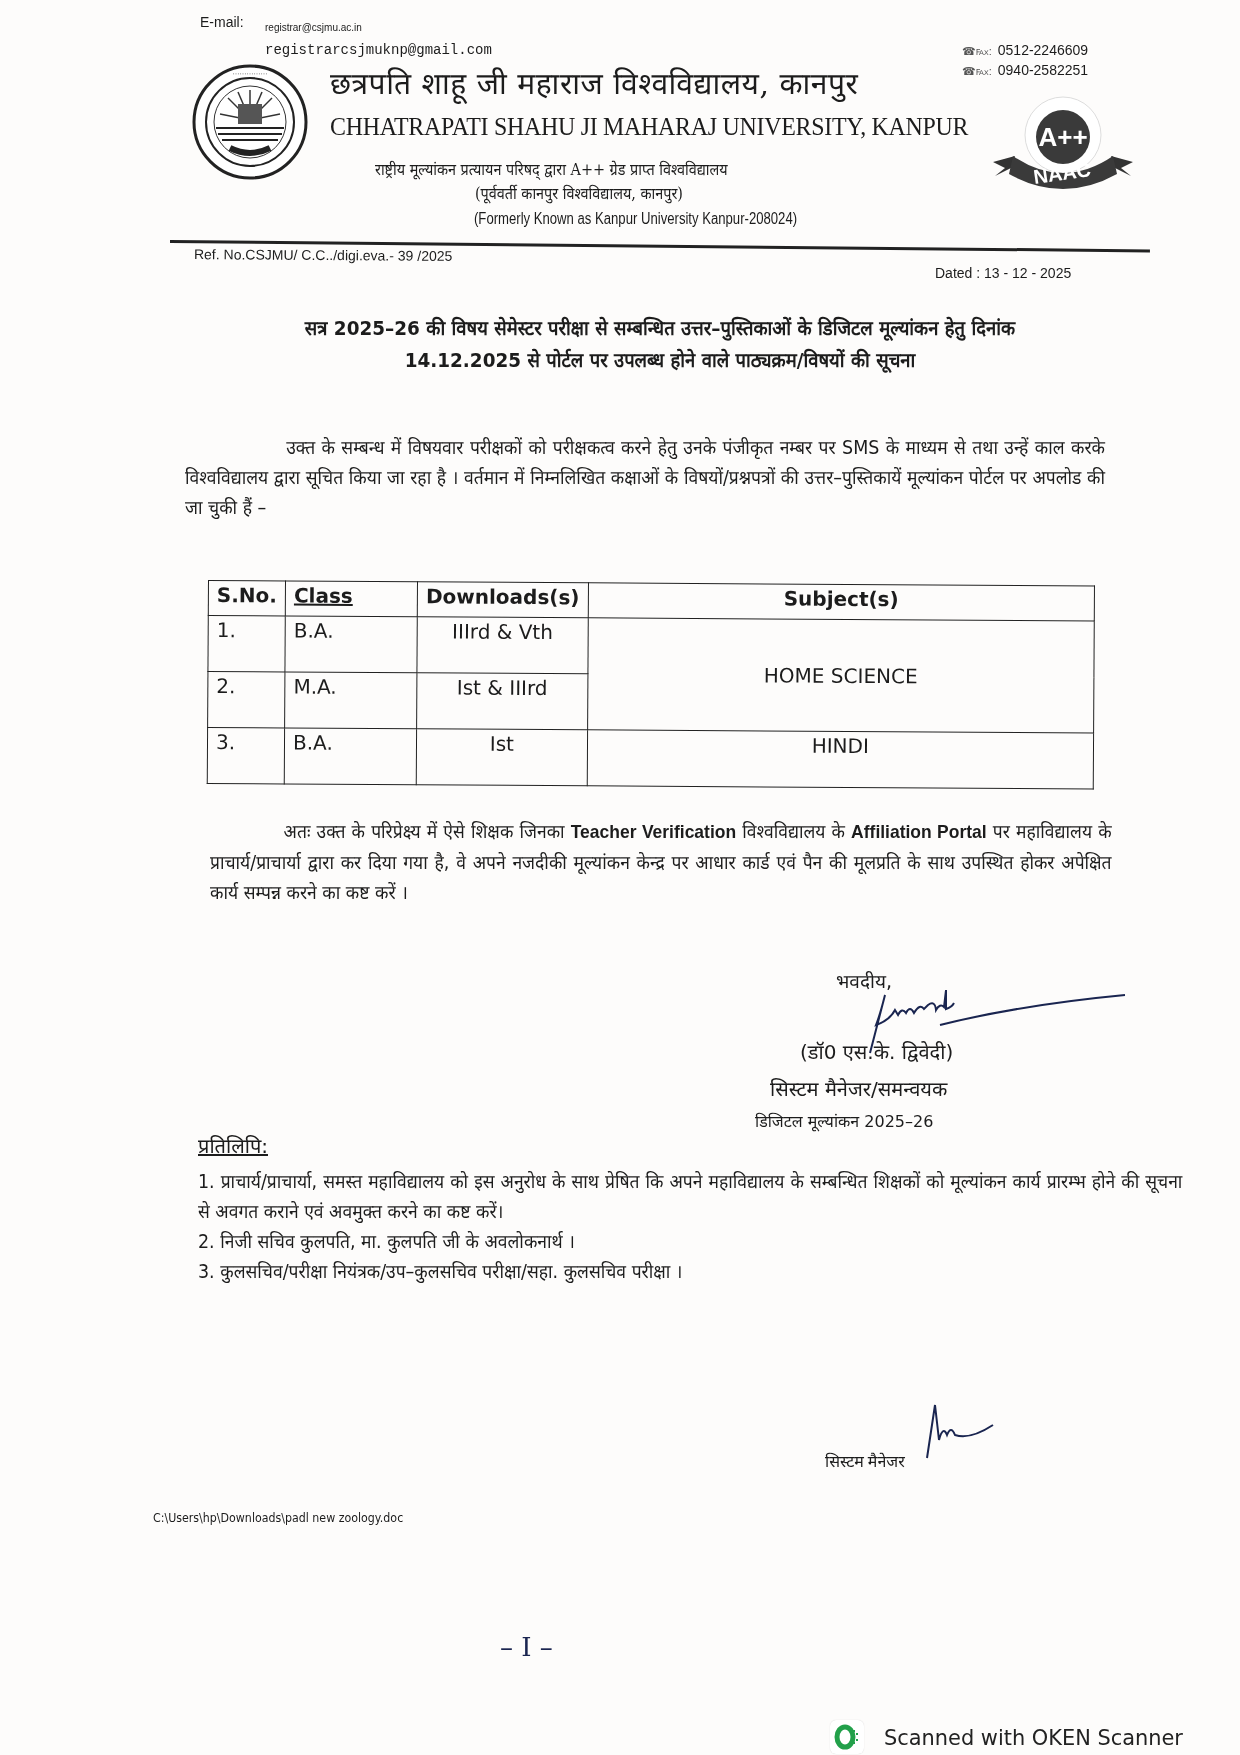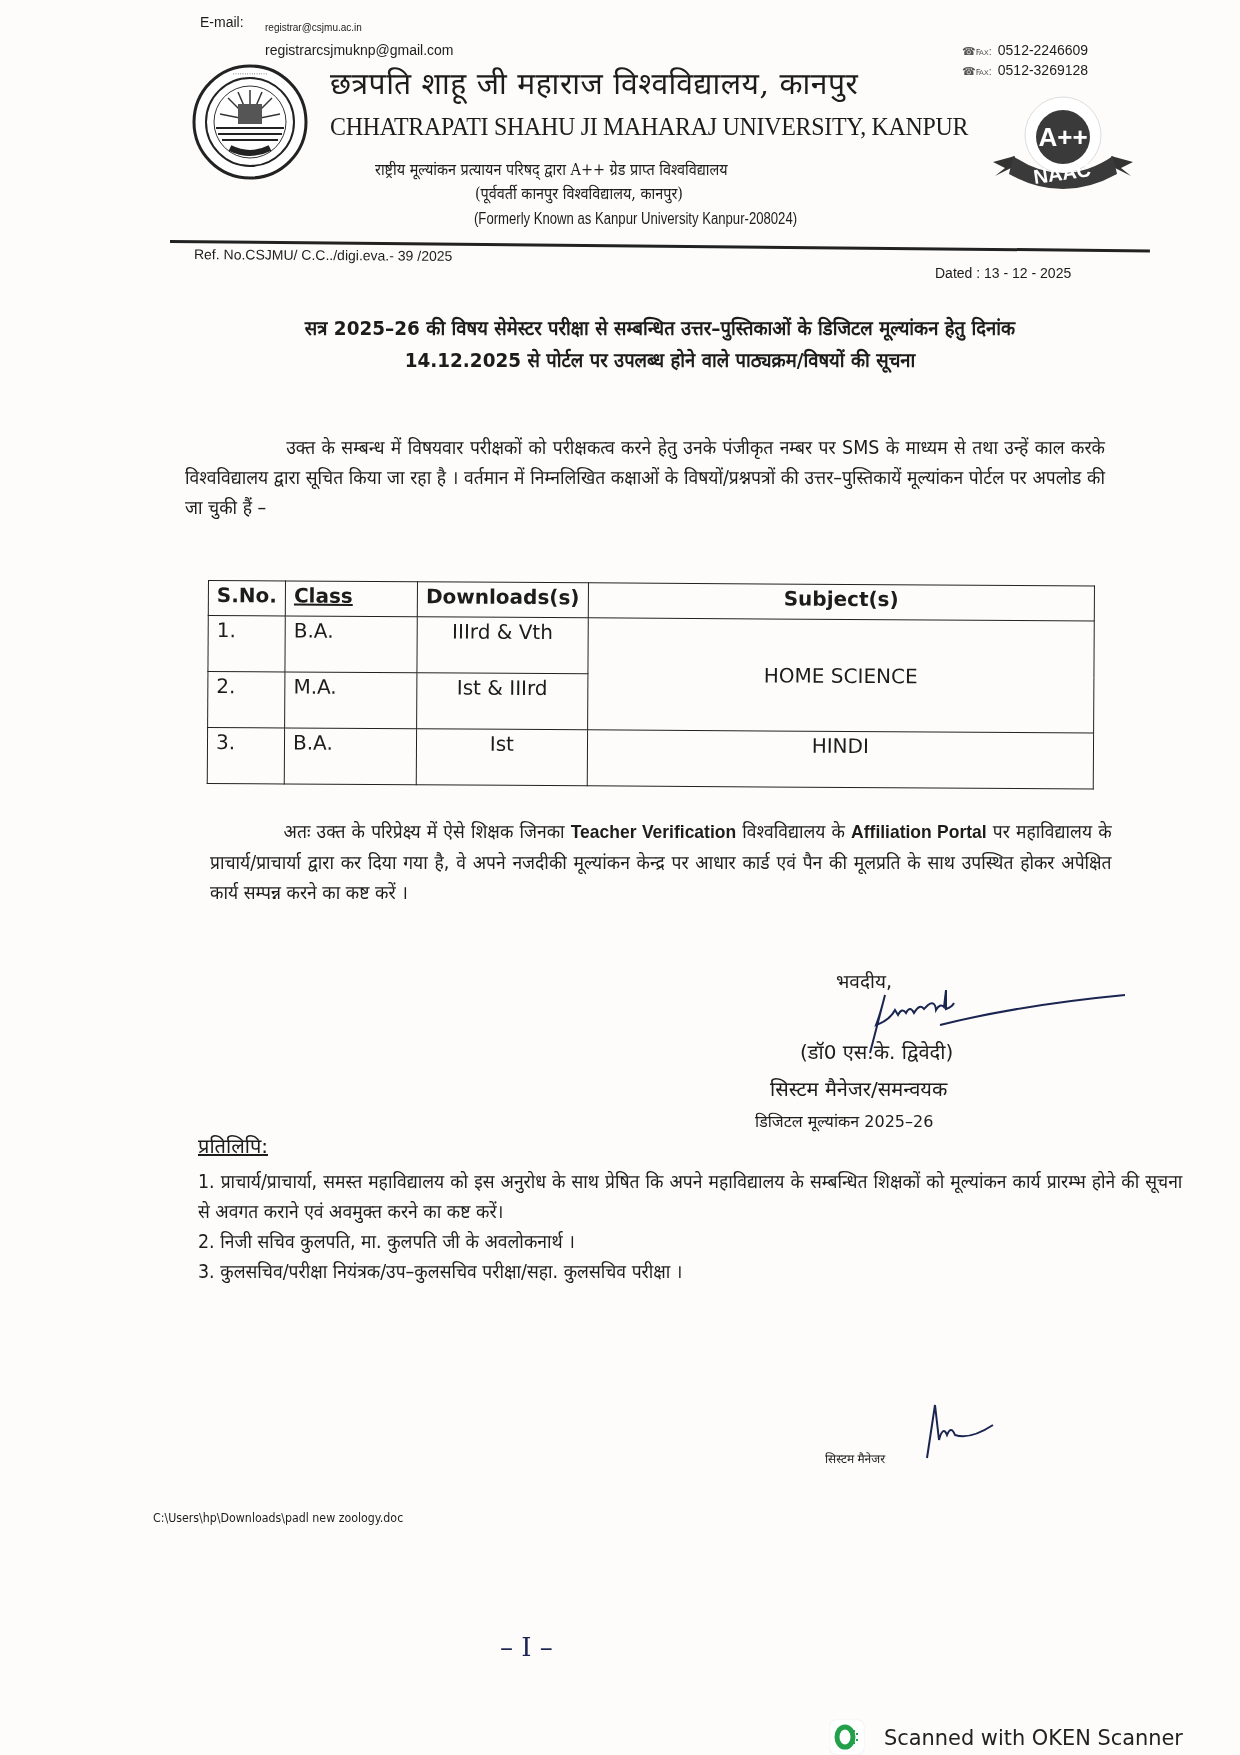--- a/index.html
+++ b/index.html
@@ -4,21 +4,21 @@
 <style>
   html, body { margin:0; padding:0; }
   body {
     width:1240px; height:1755px; position:relative; overflow:hidden;
     background:#fdfcfb; color:#1c1c1c;
     font-family:"DejaVu Sans", sans-serif;
   }
   .abs { position:absolute; }
   .email-label { left:200px; top:14px; font-size:14px; font-family:"Liberation Sans", sans-serif; }
   .email1 { left:265px; top:22px; font-size:10px; font-family:"Liberation Sans", sans-serif; }
-  .email2 { left:265px; top:42px; font-size:14px; font-family:Liberation Sans, sans-serif; }
+  .email2 { left:265px; top:42px; font-size:14px; font-family:Liberation Mono, monospace; }
   .phone1 { left:962px; top:42px; font-size:14px; font-family:"Liberation Sans", sans-serif; }
   .phone2 { left:962px; top:62px; font-size:14px; font-family:"Liberation Sans", sans-serif; }
   .phone-ico { font-size:11px; color:#555; margin-right:2px; }
 
   .seal { left:190px; top:62px; width:120px; height:120px; }
   .naac { left:985px; top:90px; width:150px; height:110px; }
 
   .uni-hi { left:330px; top:62px; font-size:30px; font-family:"DejaVu Serif", serif; letter-spacing:0.5px; white-space:nowrap; }
   .uni-en { left:330px; top:112px; font-size:26px; font-family:"Liberation Serif", serif; letter-spacing:-0.3px; white-space:nowrap; transform:scaleX(0.92); transform-origin:left; }
   .accred { left:375px; top:158px; font-size:16px; font-family:"DejaVu Serif", serif; white-space:nowrap; transform:scaleX(0.9); transform-origin:left; }
@@ -50,37 +50,37 @@
   .sig1 { left:840px; top:985px; width:290px; height:70px; }
   .signame { left:800px; top:1038px; font-size:20px; font-family:"DejaVu Sans", sans-serif; }
   .sigdesig { left:770px; top:1075px; font-size:20px; font-family:"DejaVu Sans", sans-serif; }
   .sigdept { left:755px; top:1110px; font-size:16px; font-family:"DejaVu Sans", sans-serif; }
 
   .cc-title { left:198px; top:1132px; font-size:20px; text-decoration:underline; font-family:"DejaVu Sans", sans-serif; }
   .cc-list { left:198px; top:1166px; width:985px; }
   .cc-item { font-size:19px; line-height:30px; text-align:justify; font-family:"DejaVu Sans", sans-serif; transform:scaleX(0.92); transform-origin:left; width:1070px; }
 
   .sig2 { left:915px; top:1400px; width:80px; height:60px; }
-  .sig2-label { left:825px; top:1450px; font-size:12px; font-family:Liberation Sans, sans-serif; }
+  .sig2-label { left:825px; top:1450px; font-size:16px; font-family:Liberation Serif, serif; }
 
   .filepath { left:153px; top:1510px; font-size:13px; font-family:"DejaVu Sans", sans-serif; transform:scaleX(0.85); transform-origin:left; }
   .pageno { left:500px; top:1632px; font-size:26px; font-family:"DejaVu Serif", serif; color:#1a2550; }
 
   .scanner { left:830px; top:1720px; display:flex; align-items:center; gap:20px; }
   .scanner-ico { width:34px; height:34px; border-radius:6px; background:#fff; display:flex; align-items:center; justify-content:center; box-shadow:0 0 1px #ccc; }
   .scanner-text { font-size:22px; font-family:"DejaVu Sans", sans-serif; color:#222; transform:scaleX(0.95); transform-origin:left; }
 </style>
 </head>
 <body>
 
 <div class="abs email-label">E-mail:</div>
 <div class="abs email1">registrar@csjmu.ac.in</div>
 <div class="abs email2">registrarcsjmuknp@gmail.com</div>
 <div class="abs phone1"><span class="phone-ico">☎℻:</span> <span>0512-2246609</span></div>
-<div class="abs phone2"><span class="phone-ico">☎℻:</span> <span>0512-3269128</span></div>
+<div class="abs phone2"><span class="phone-ico">☎℻:</span> <span>0940-2582251</span></div>
 
 <svg class="abs seal" viewBox="0 0 120 120">
   <circle cx="60" cy="60" r="56" fill="#fff" stroke="#222" stroke-width="3"></circle>
   <circle cx="60" cy="60" r="44" fill="none" stroke="#222" stroke-width="2"></circle>
   <circle cx="60" cy="60" r="36" fill="none" stroke="#333" stroke-width="1"></circle>
   <g stroke="#333" stroke-width="1.5">
     <line x1="60" y1="58" x2="60" y2="28"></line>
       <line x1="60" y1="58" x2="38" y2="36"></line>
       <line x1="60" y1="58" x2="82" y2="36"></line>
     <line x1="60" y1="58" x2="30" y2="52"></line>

